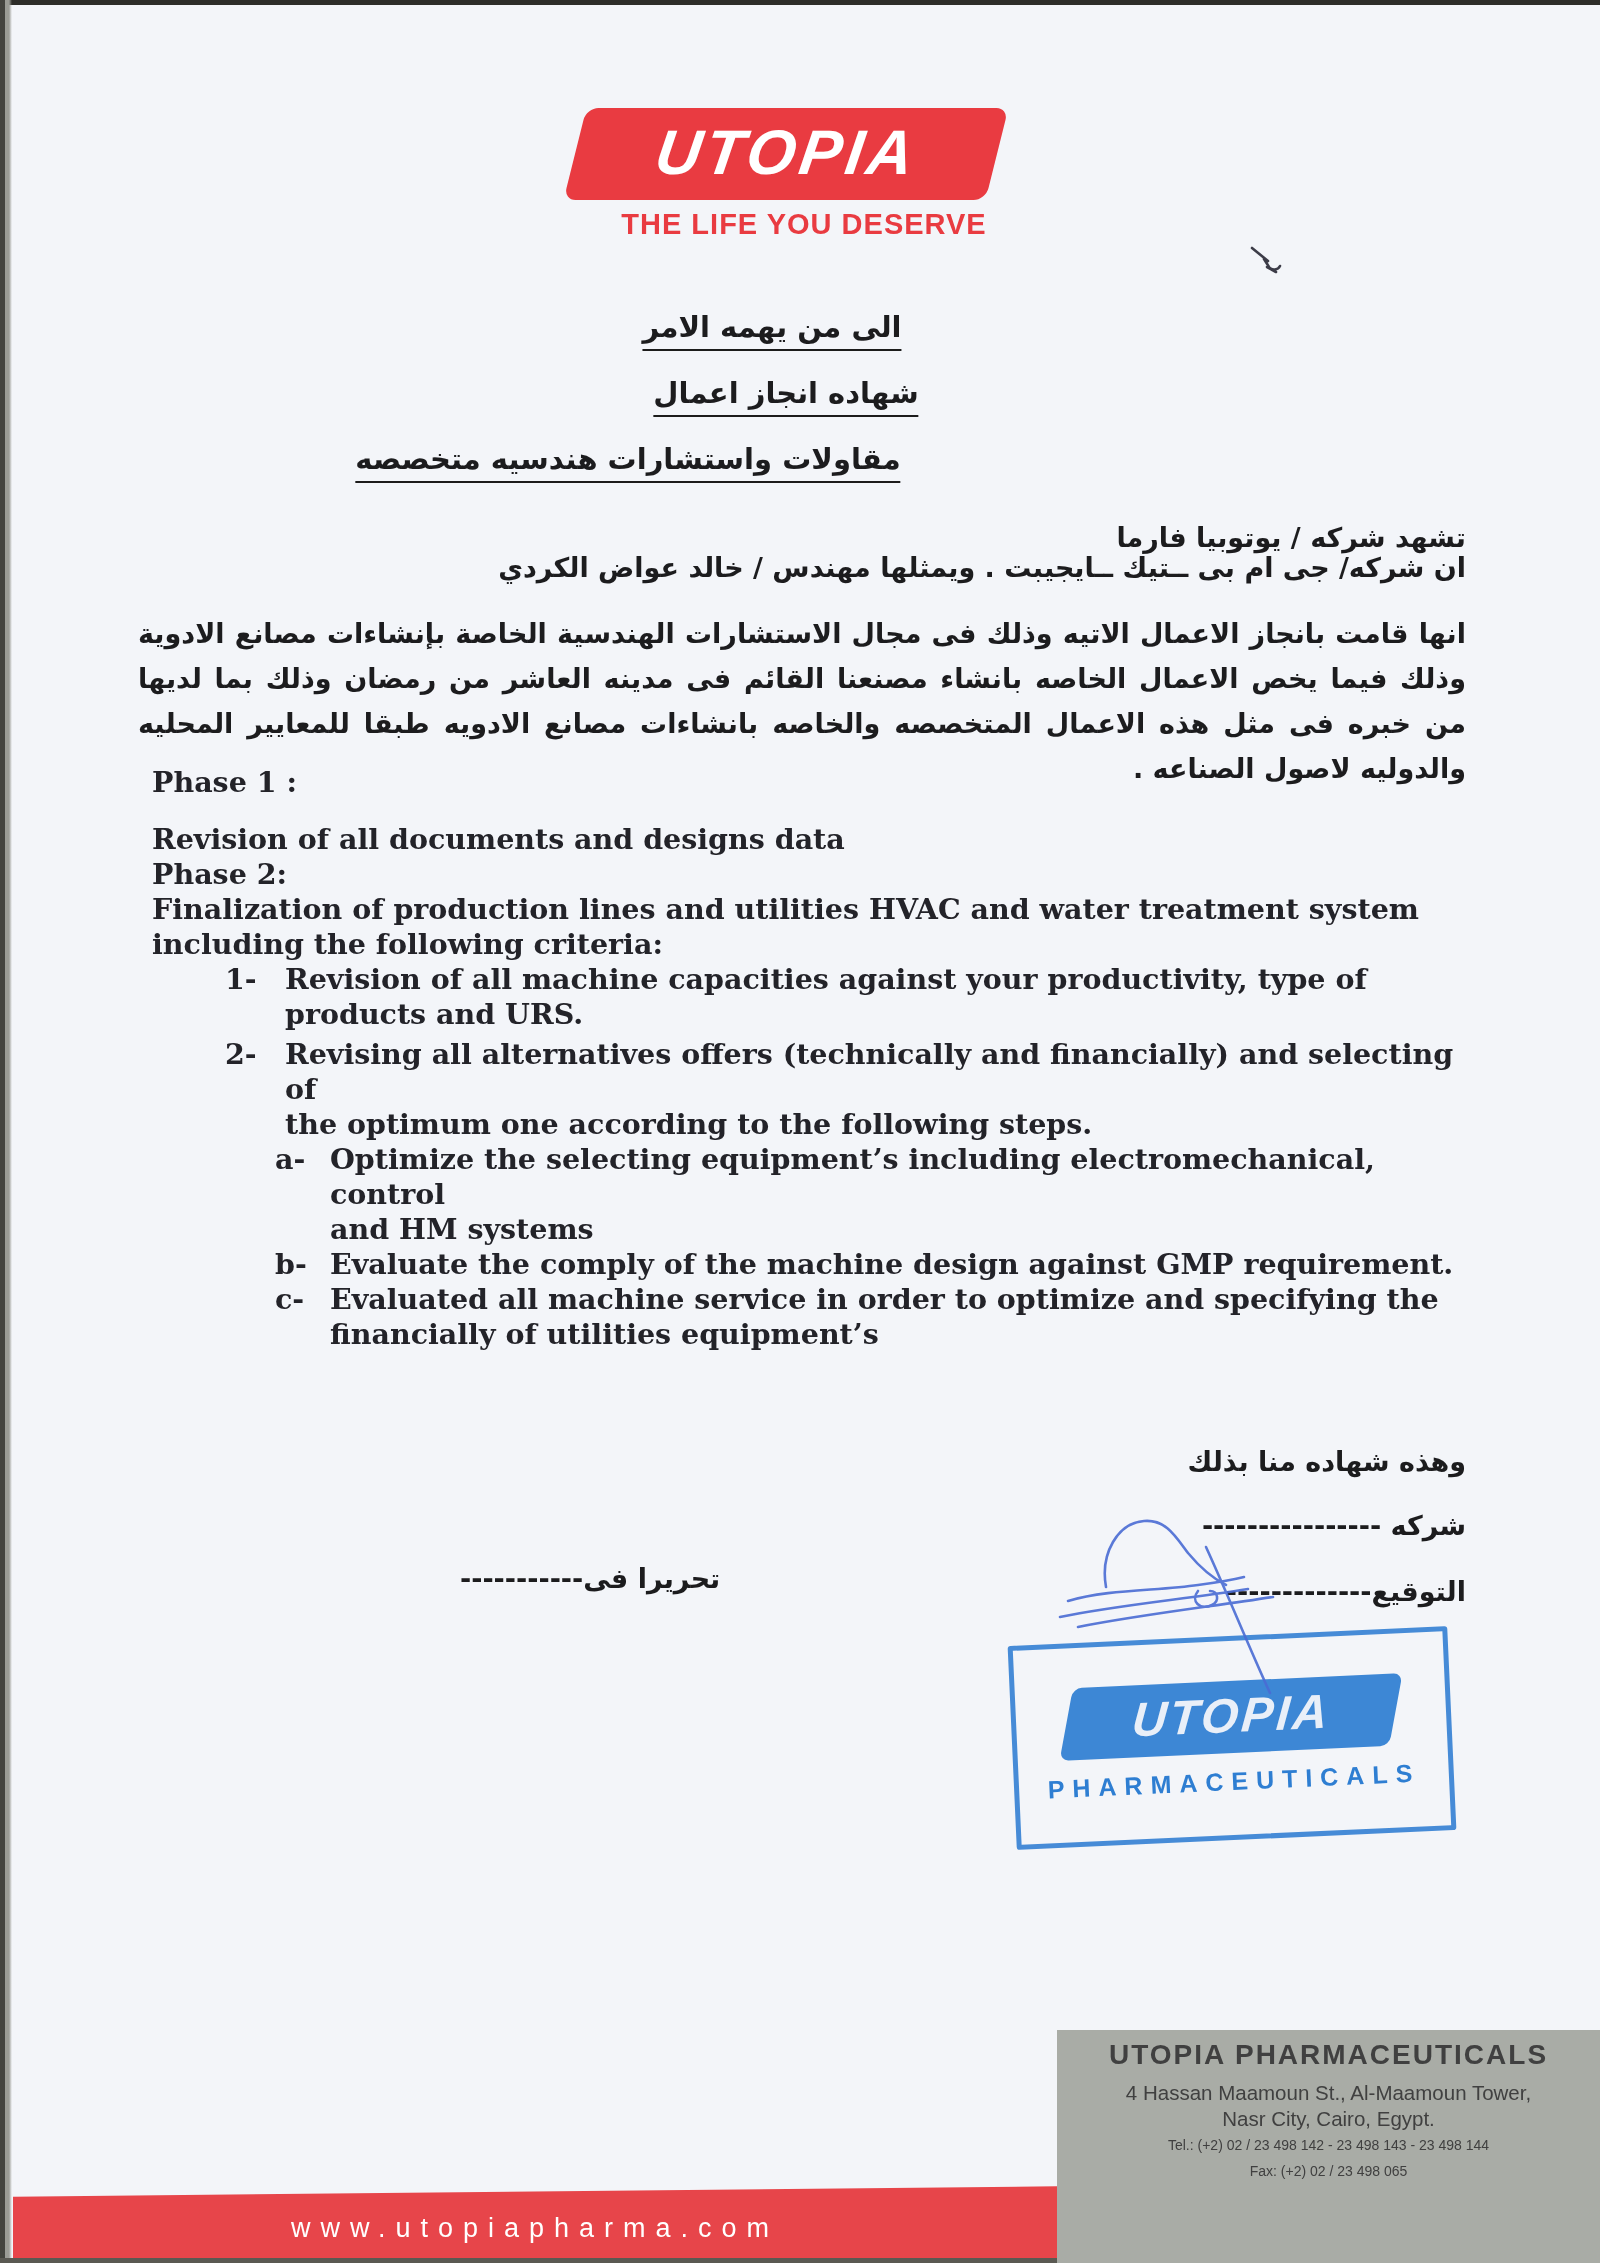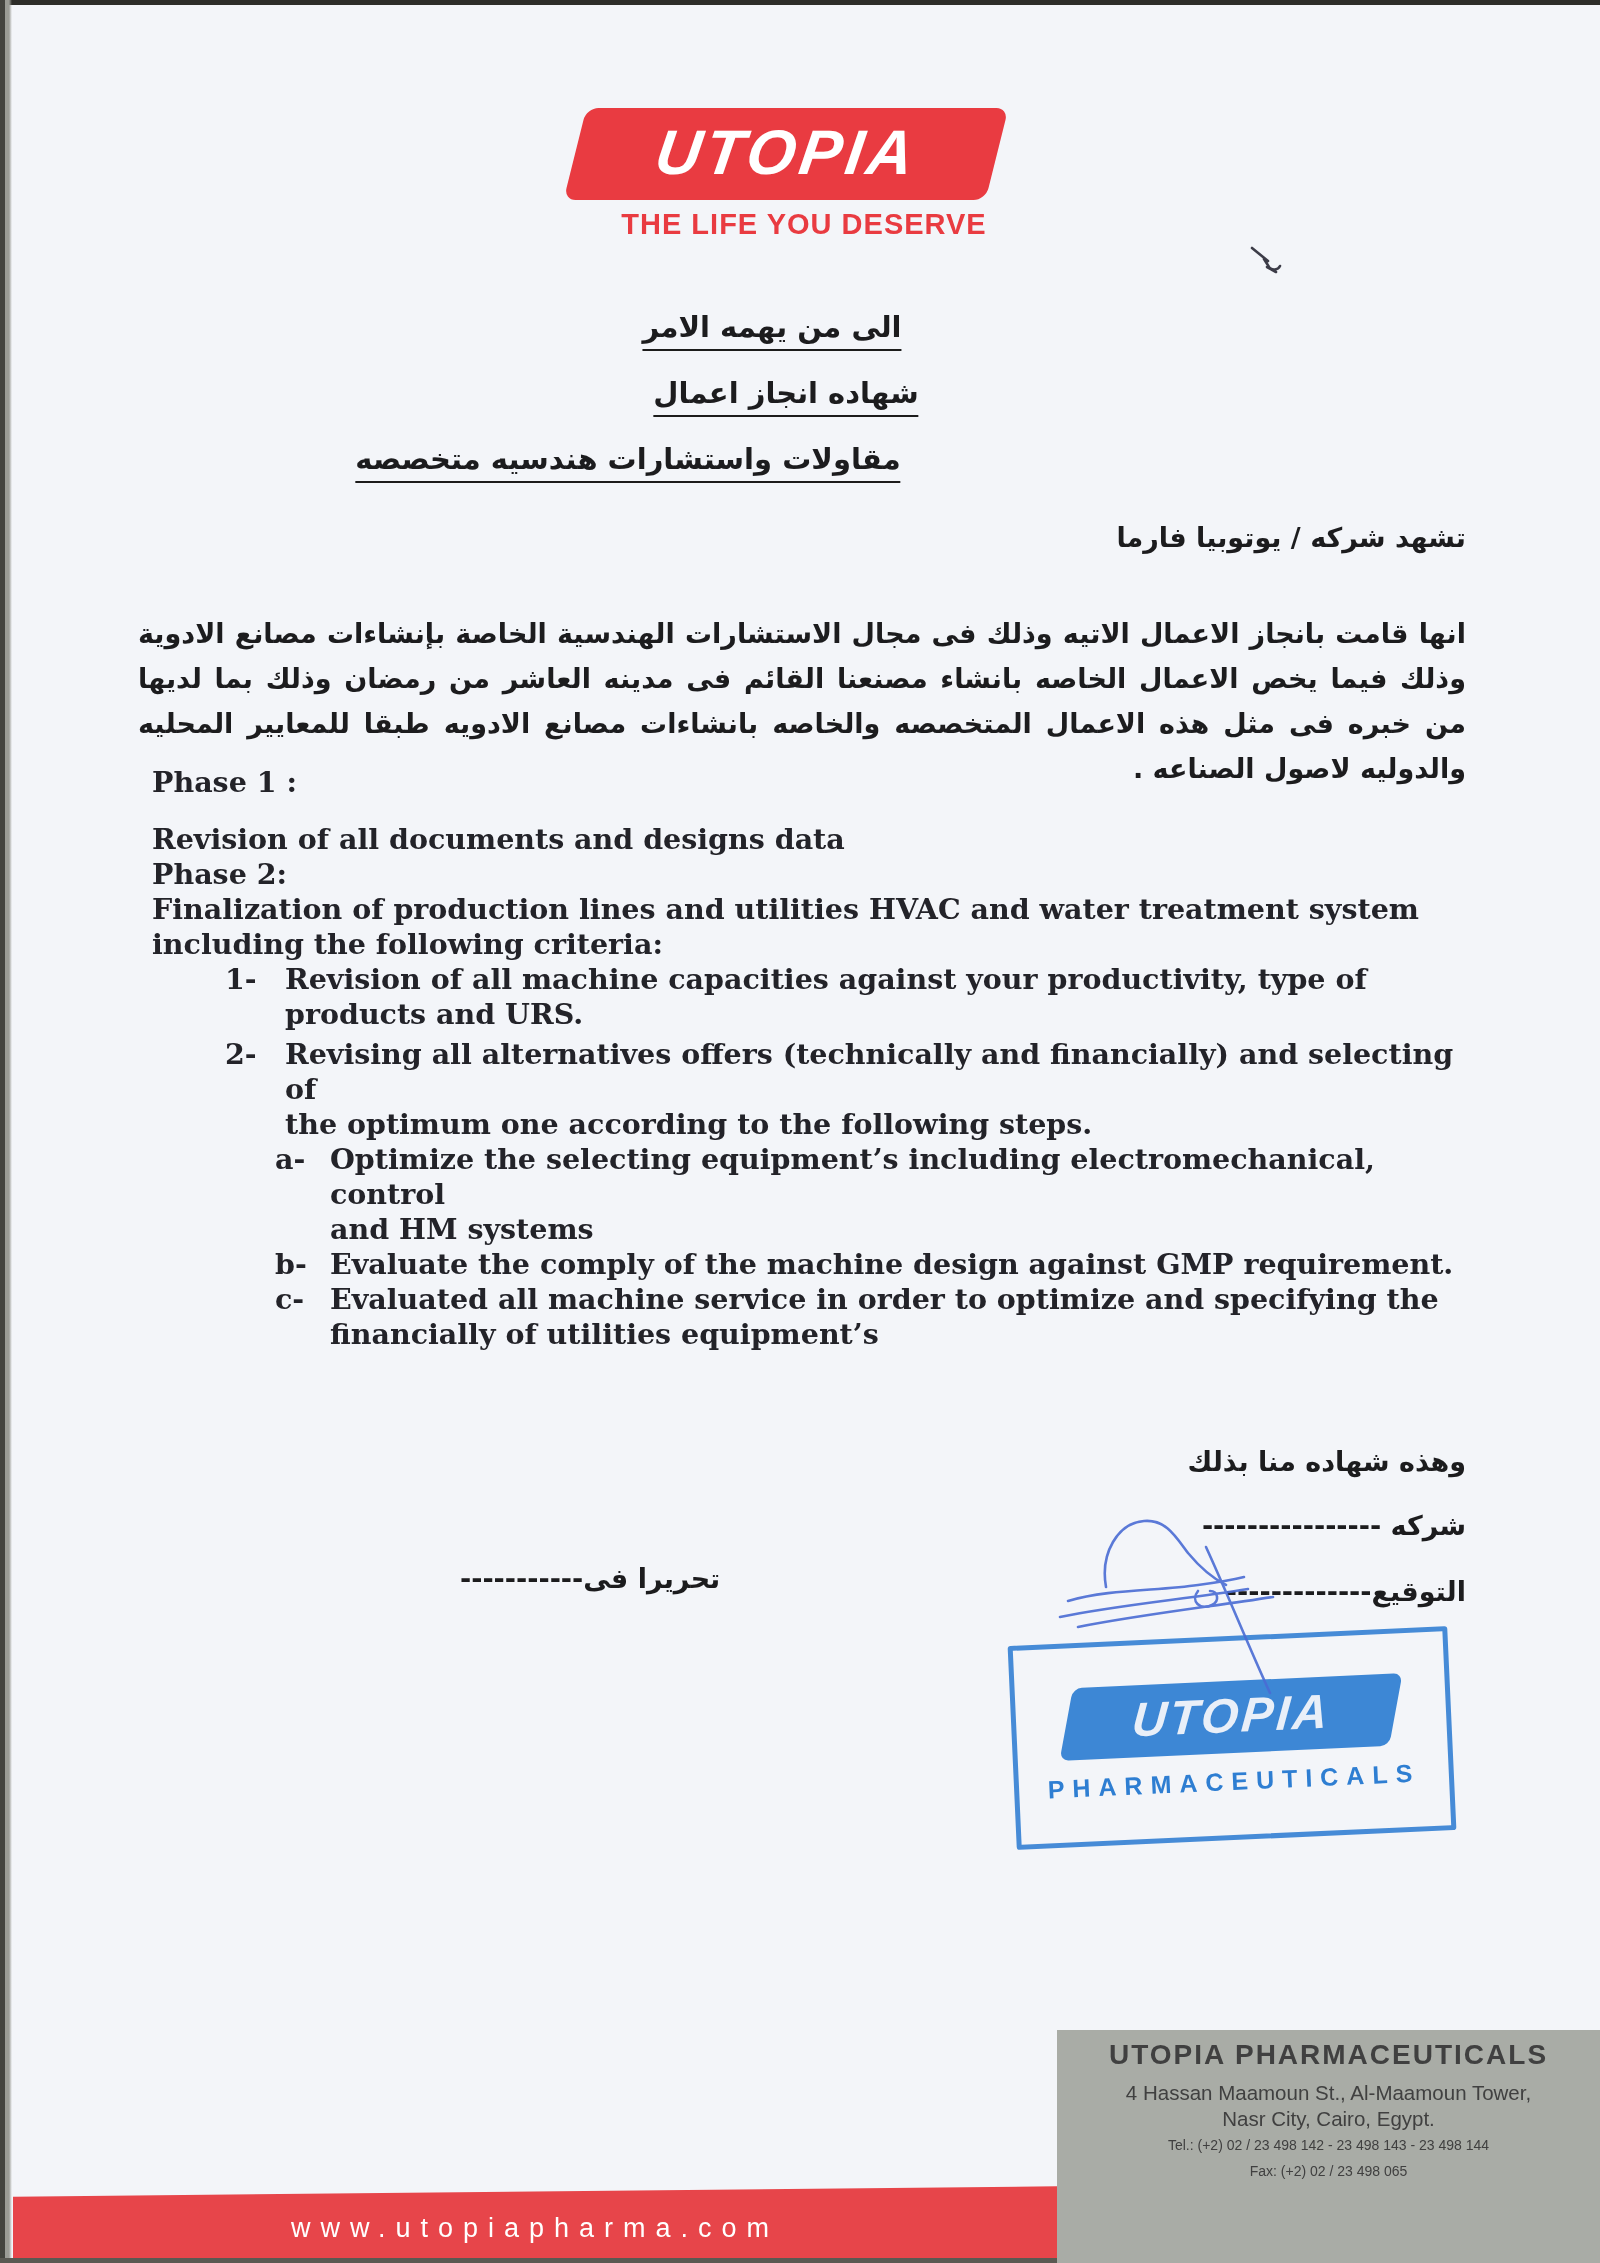--- a/index.html
+++ b/index.html
@@ -127,20 +127,21 @@
 
   <svg class="pen-mark" width="56" height="42" viewBox="0 0 56 42">
     <path d="M4,4 L20,17 M16,15 l5,8 c3,4 9,3 11,-1 m-13,1 l9,5" stroke="#3c3c48" stroke-width="2.6" fill="none" stroke-linecap="round"></path>
   </svg>
 
   <div class="ar ar-title t1">الى من يهمه الامر</div>
   <div class="ar ar-title t2">شهاده انجاز اعمال</div>
   <div class="ar ar-title t3">مقاولات واستشارات هندسيه متخصصه</div>
 
   <div class="ar ar-line i1">تشهد شركه / يوتوبيا فارما</div>
+  <div class="ar ar-line i2">ان شركه/ جى ام بى ــتيك ــايجيبت . ويمثلها مهندس / خالد عواض الكردي</div>
   <div class="ar ar-par">انها قامت بانجاز الاعمال الاتيه وذلك فى مجال الاستشارات الهندسية الخاصة بإنشاءات مصانع  الادوية وذلك فيما يخص الاعمال الخاصه بانشاء مصنعنا القائم فى مدينه العاشر من رمضان  وذلك بما لديها من خبره فى مثل هذه الاعمال المتخصصه والخاصه بانشاءات مصانع الادويه طبقا للمعايير المحليه والدوليه لاصول الصناعه .</div>
 
   <div class="en">
     <div>Phase 1 :</div>
     <div class="gap22">Revision of all documents and designs data</div>
     <div class="gap28">Phase 2:</div>
     <div class="gap28">
       <div>Finalization of production lines and utilities HVAC and water treatment system</div>
       <div>including the following criteria:</div>
     </div>

